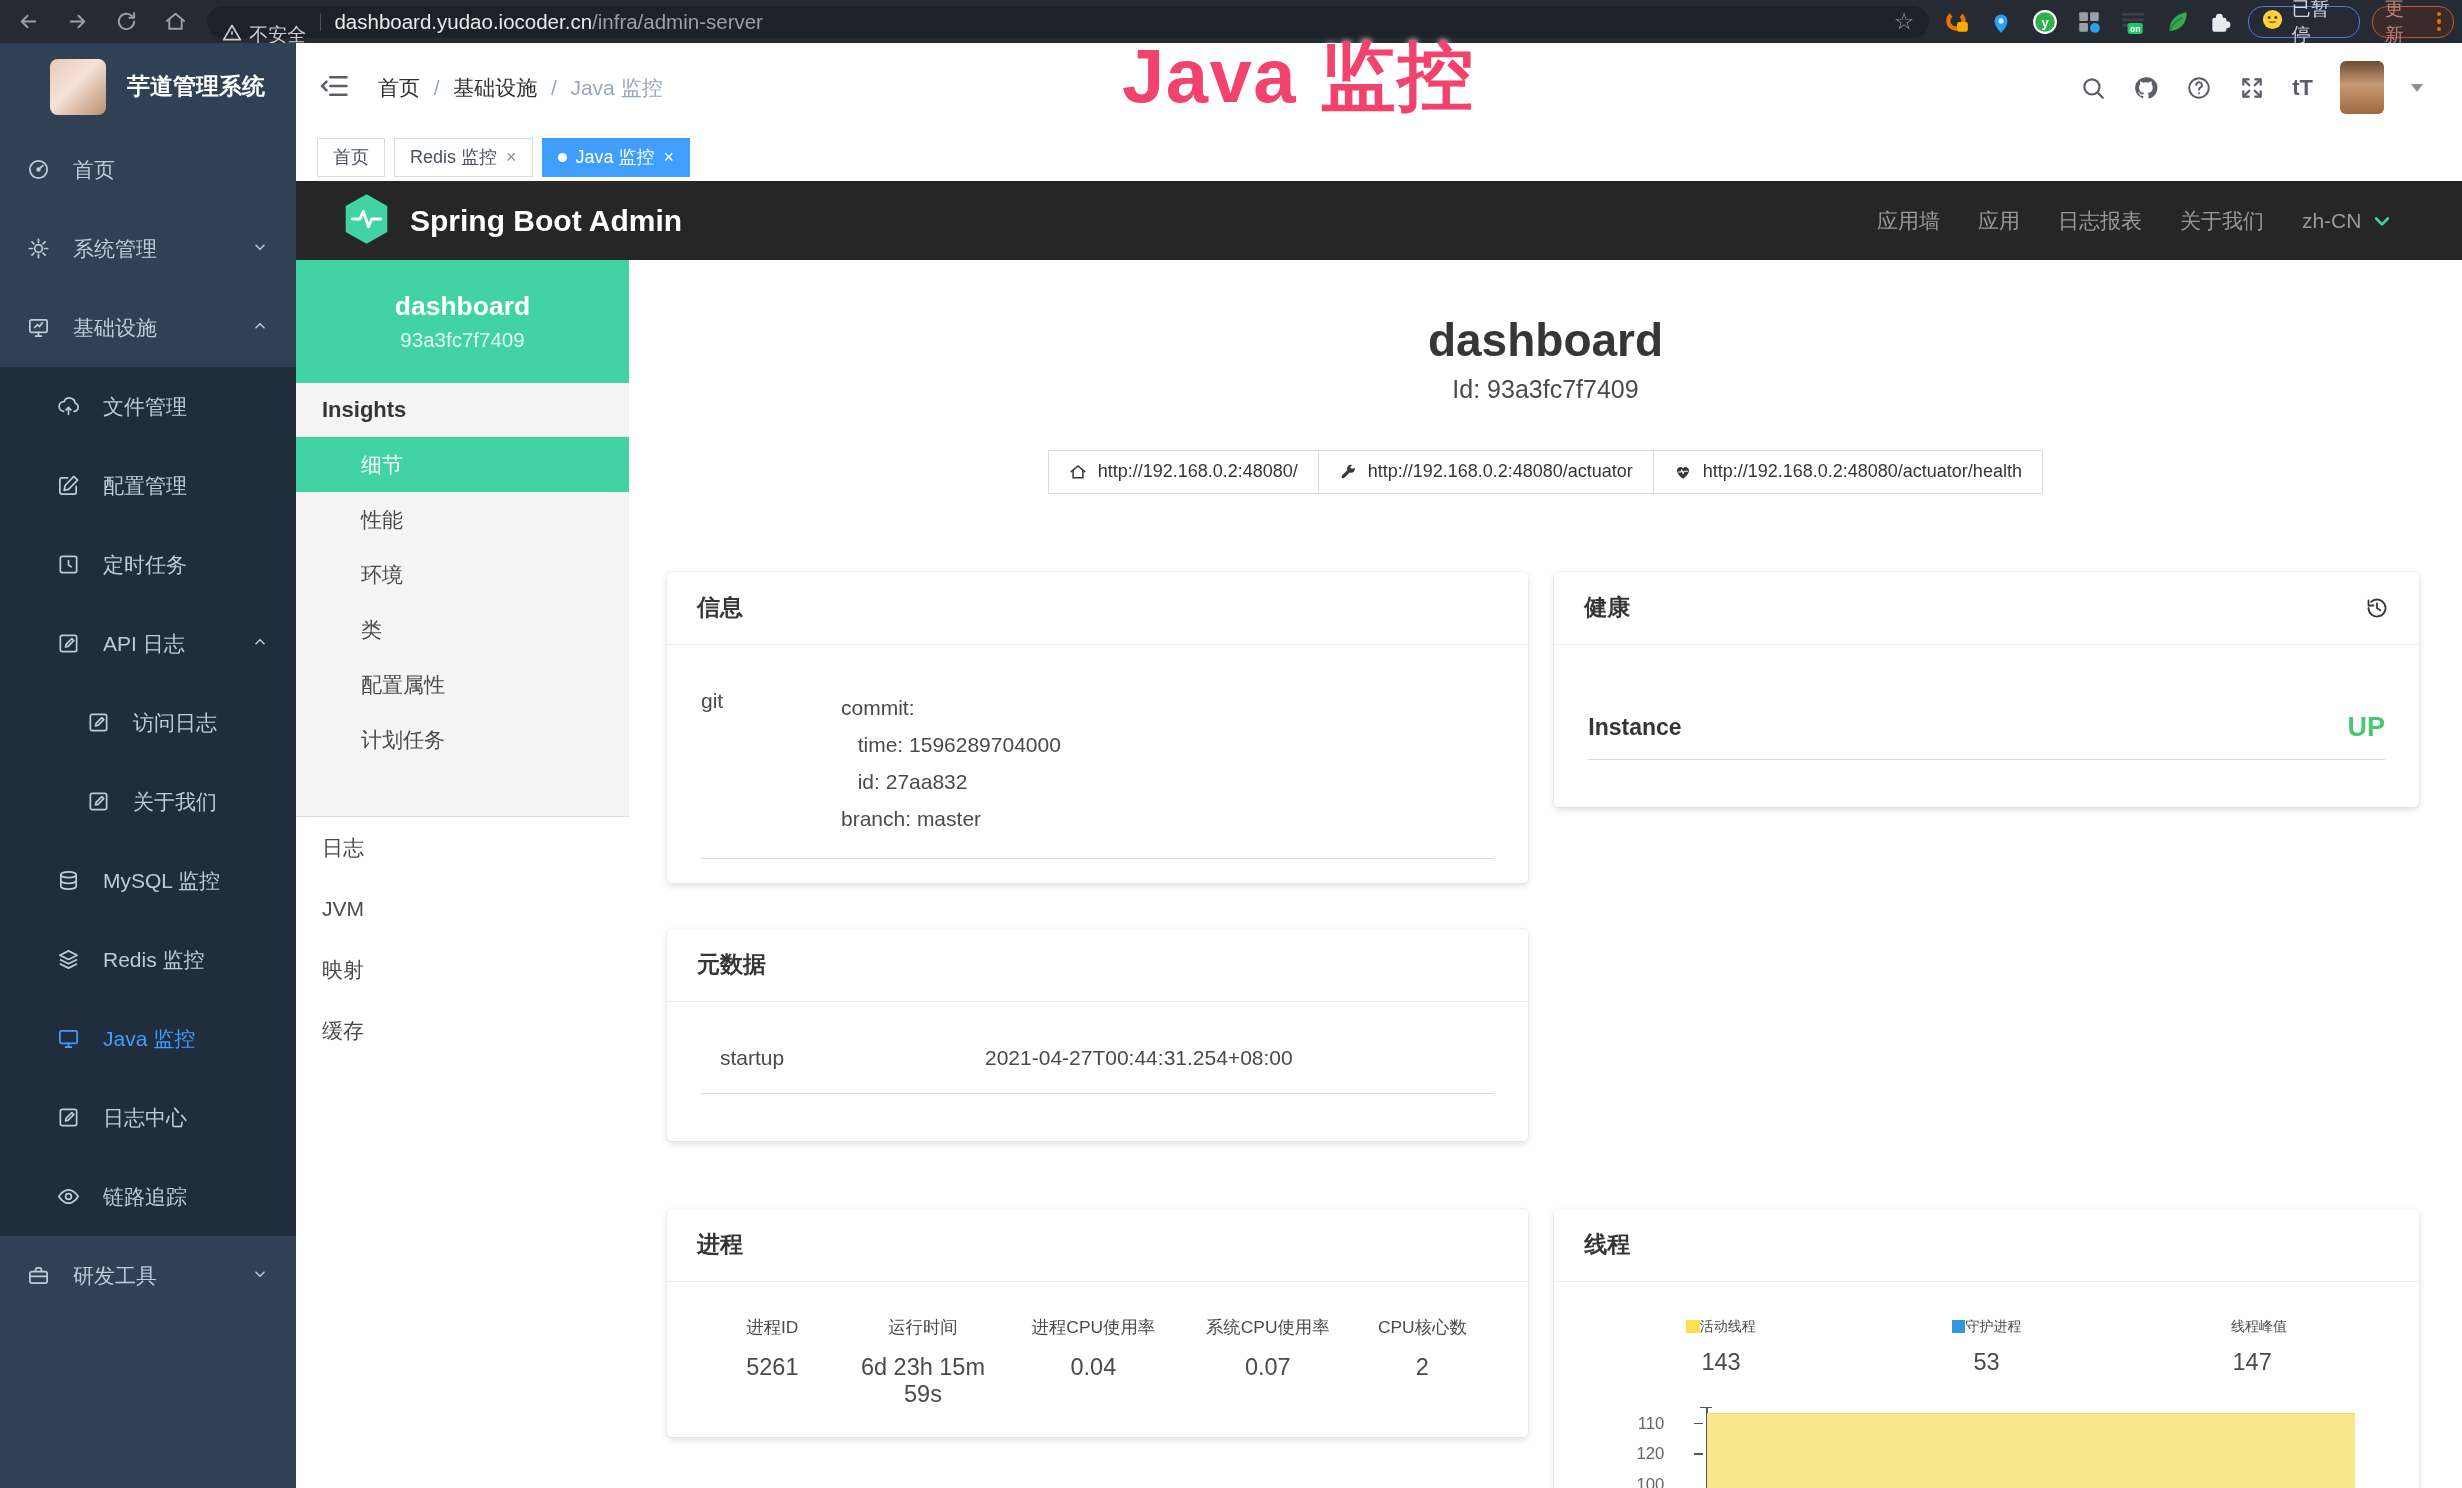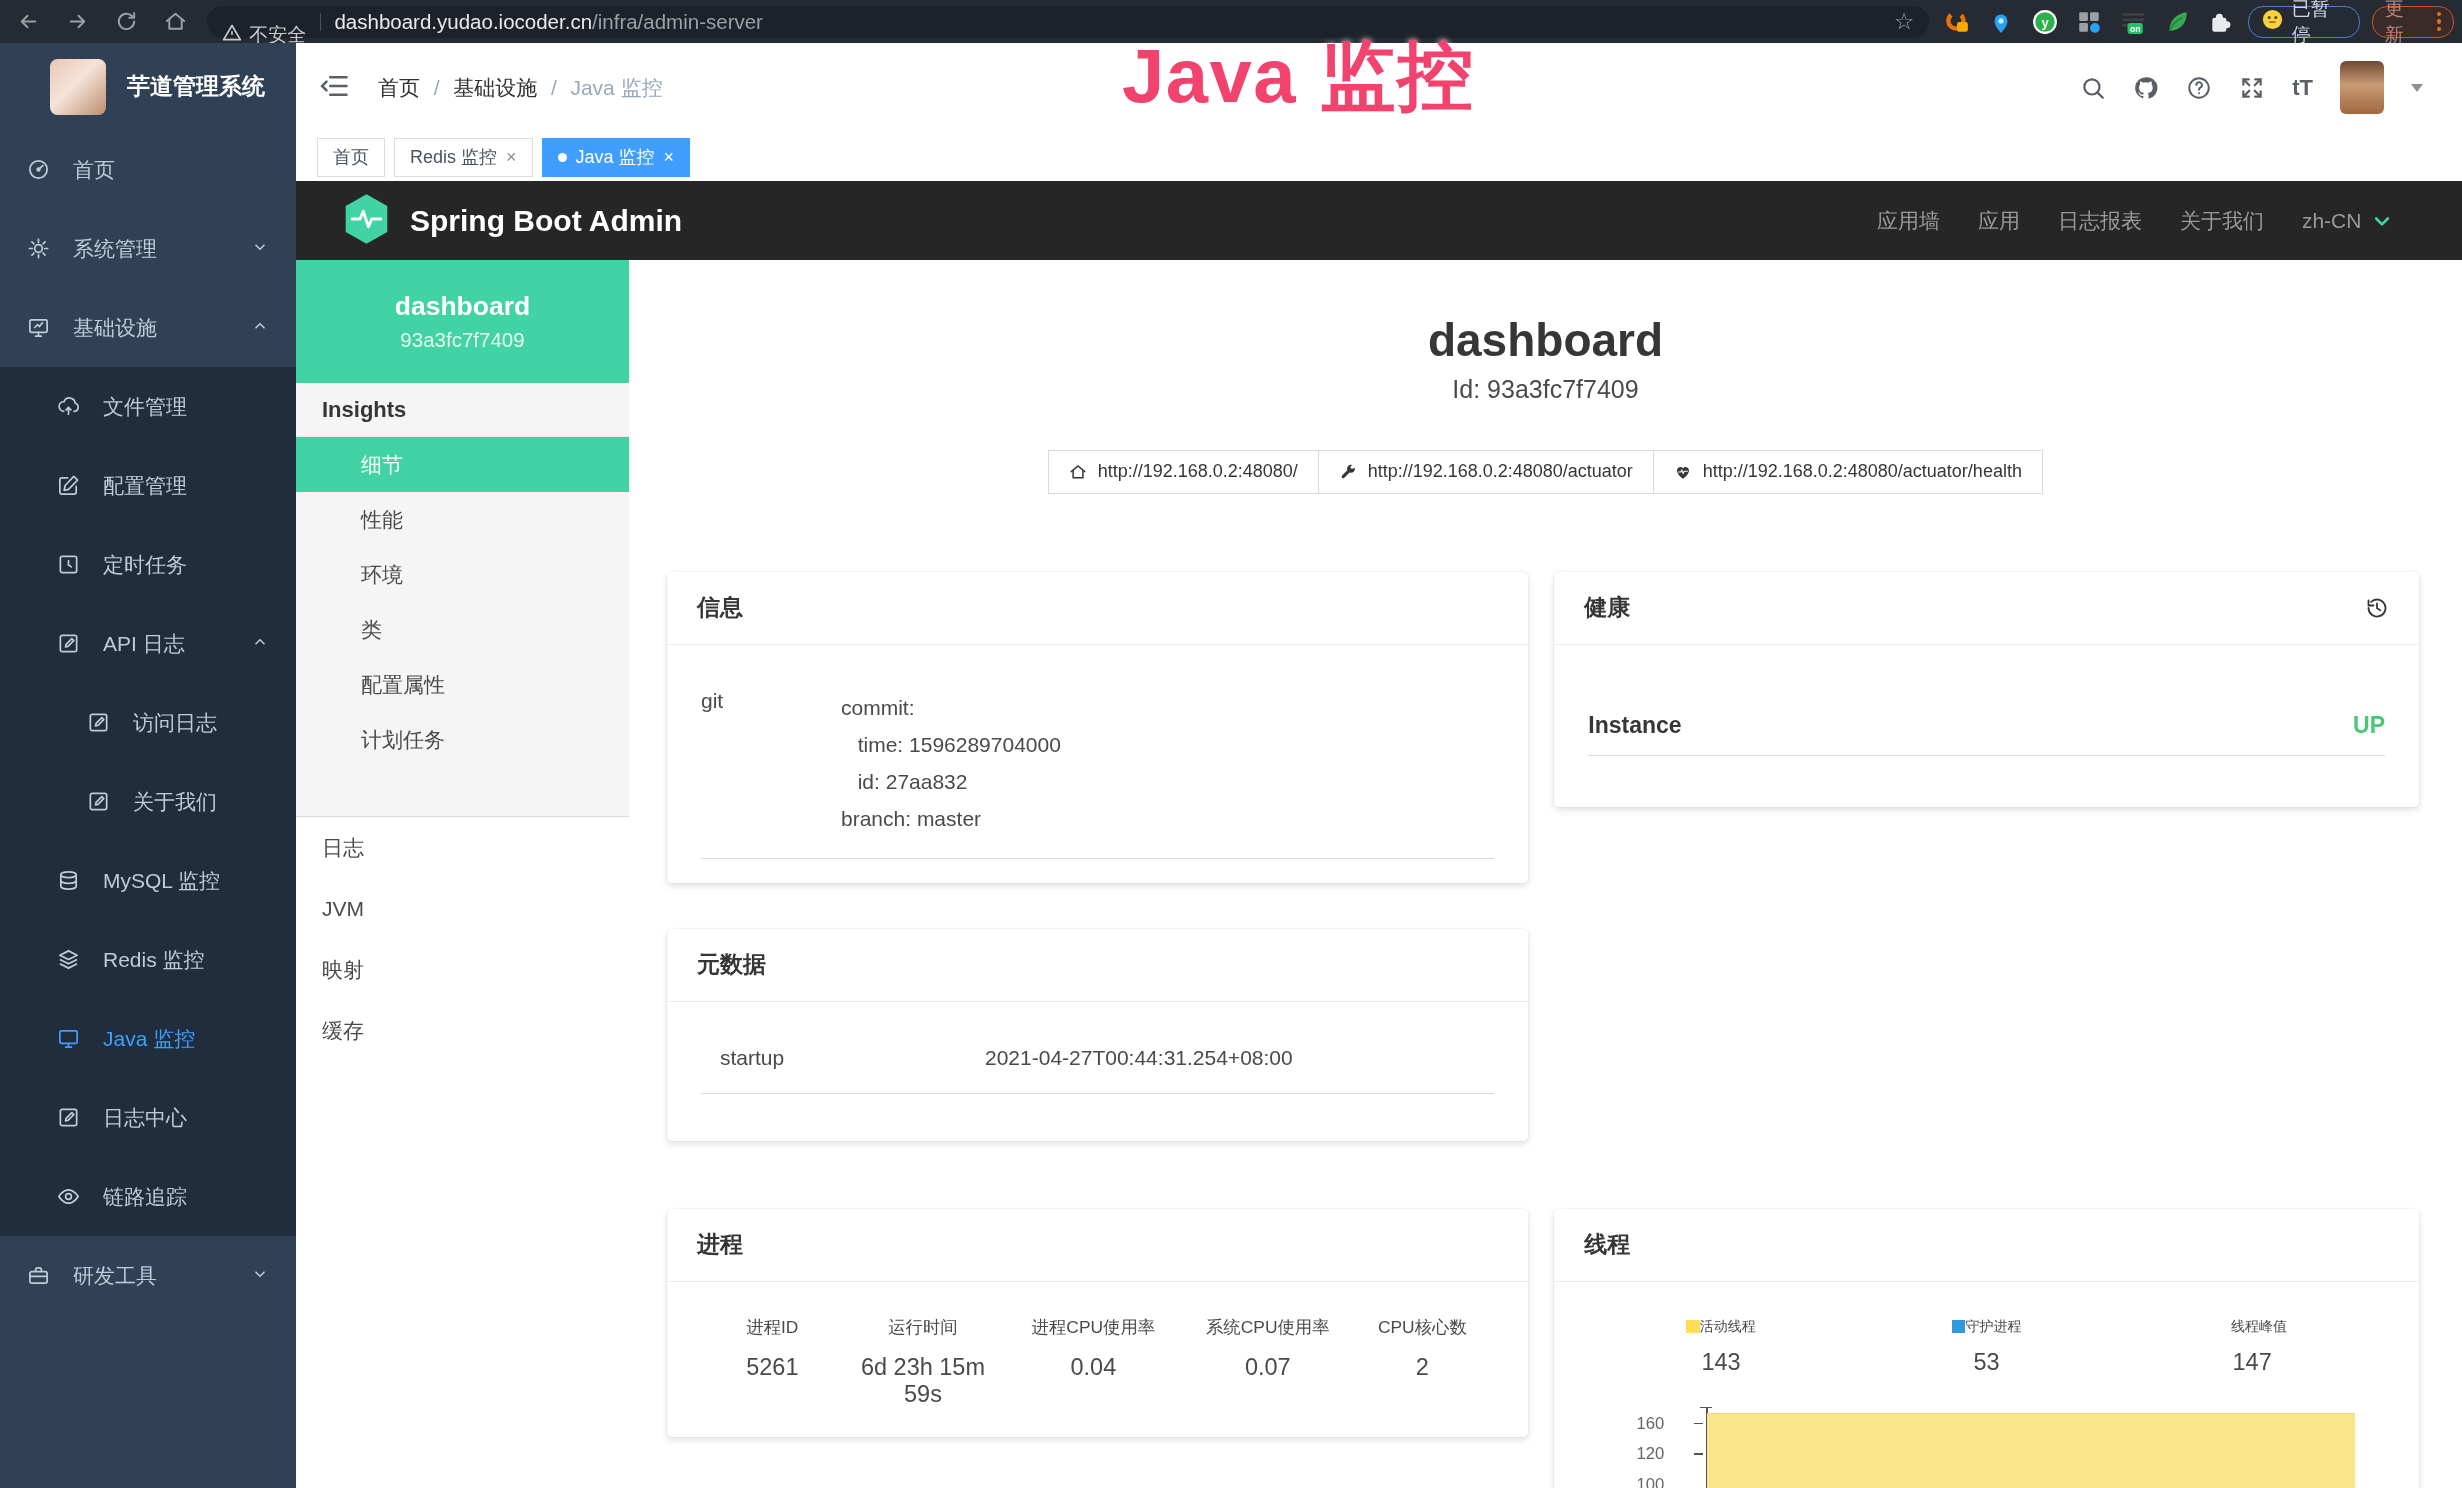--- a/index.html
+++ b/index.html
@@ -101,21 +101,21 @@
   #card-info{height:311px;}
   #info-row{display:flex;padding-top:44px;font-size:21px;color:#4a4a4a;}
   #info-row .lbl{width:140px;}
   #info-row .lines div{line-height:37px;}
   #info-row .lines .ind{padding-left:16.7px;}
   .rule{border-bottom:0.8px solid #dbdbdb;margin-top:21px;}
 
   #card-health{height:235px;}
   #health-row{display:flex;justify-content:space-between;align-items:center;margin-top:67px;padding-bottom:16.7px;border-bottom:0.8px solid #dbdbdb;}
   #health-row .lbl{font-size:23px;font-weight:bold;color:#363636;}
-  #health-row .val{font-size:23px;font-weight:bold;}
+  #health-row .val{font-size:27px;font-weight:bold;}
 
   #card-meta{height:212px;margin-top:46px;}
   #meta-row{display:flex;padding-top:44px;font-size:21px;color:#4a4a4a;padding-left:19px;}
   #meta-row .lbl{width:265px;}
   #meta-rule{border-bottom:0.8px solid #dbdbdb;margin-top:23px;}
 
   #card-process{height:228px;margin-top:68px;}
   #proc-grid{display:flex;padding-top:33px;text-align:center;}
   #proc-grid .col{display:flex;flex-direction:column;gap:15px;}
   #proc-grid .c1{width:18%;} #proc-grid .c2{width:20%;} #proc-grid .c3{width:23%;} #proc-grid .c4{width:21%;} #proc-grid .c5{width:18%;}
@@ -636,21 +636,21 @@
               </div>
               <div class="lg">
                 <span class="top">
                     <span class="legend-swatch" style="visibility: hidden;"></span>
                     <span>线程峰值</span>
                   </span>
                 <span class="val">147</span>
               </div>
             </div>
             <div id="chart">
-              <span class="ylab" style="top:12px;">160</span>
+              <span class="ylab" style="top:12px;">110</span>
               <span class="ylab" style="top:42px;">120</span>
               <span class="ylab" style="top:73px;">100</span>
               <span class="tick" style="left:106px;top:20.5px;"></span>
               <span class="tick" style="left:106px;top:51px;"></span>
 
               <span id="axis-cap"></span>
               <span id="axis"></span>
               <span id="area"></span>
             </div>
           </div>

